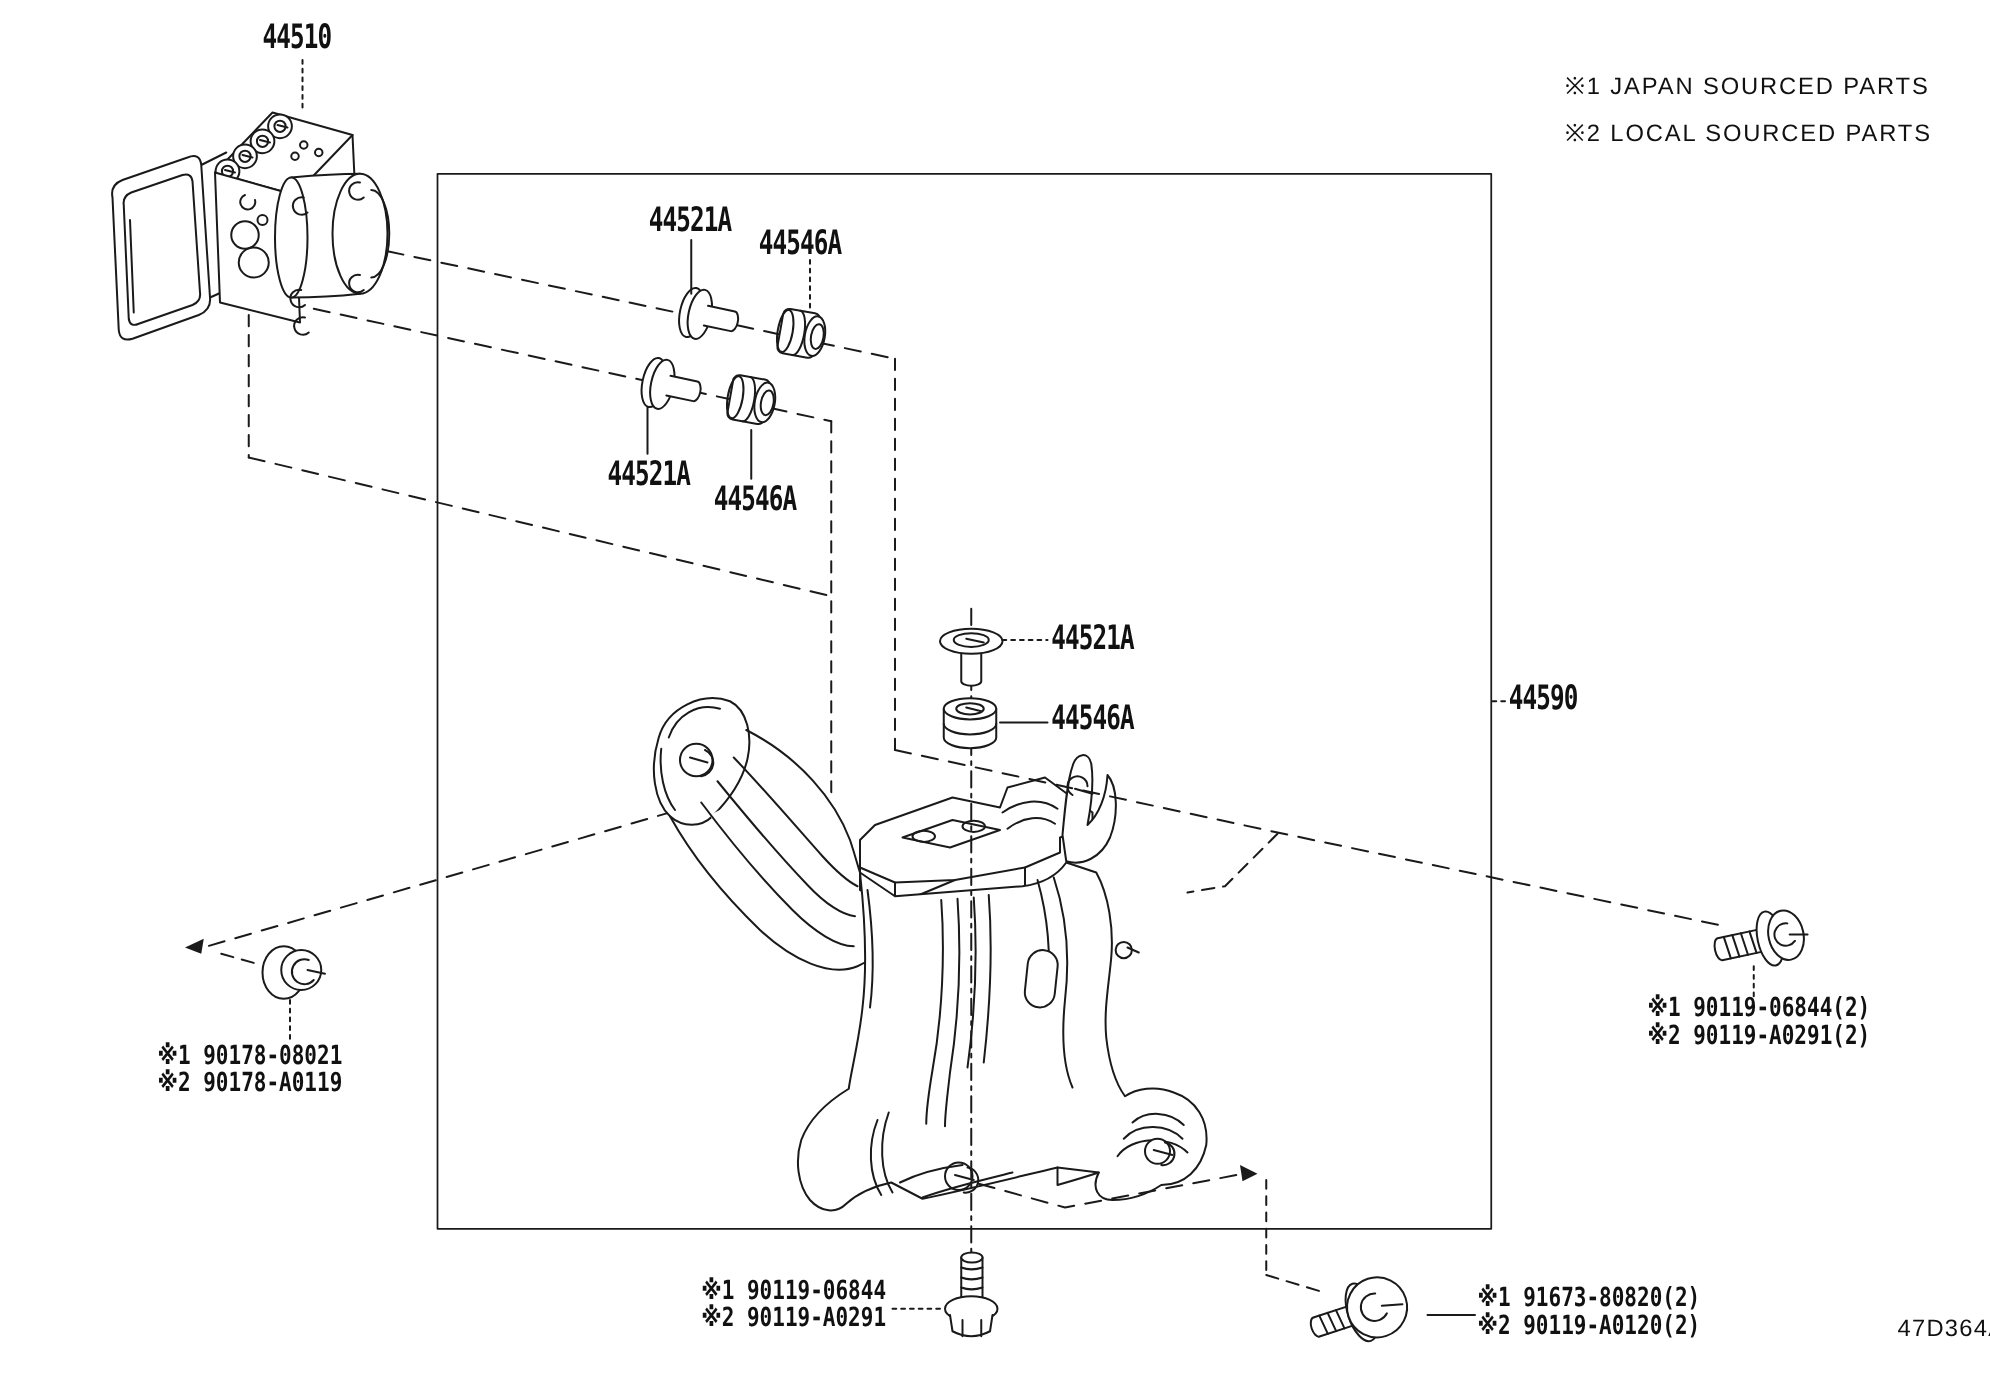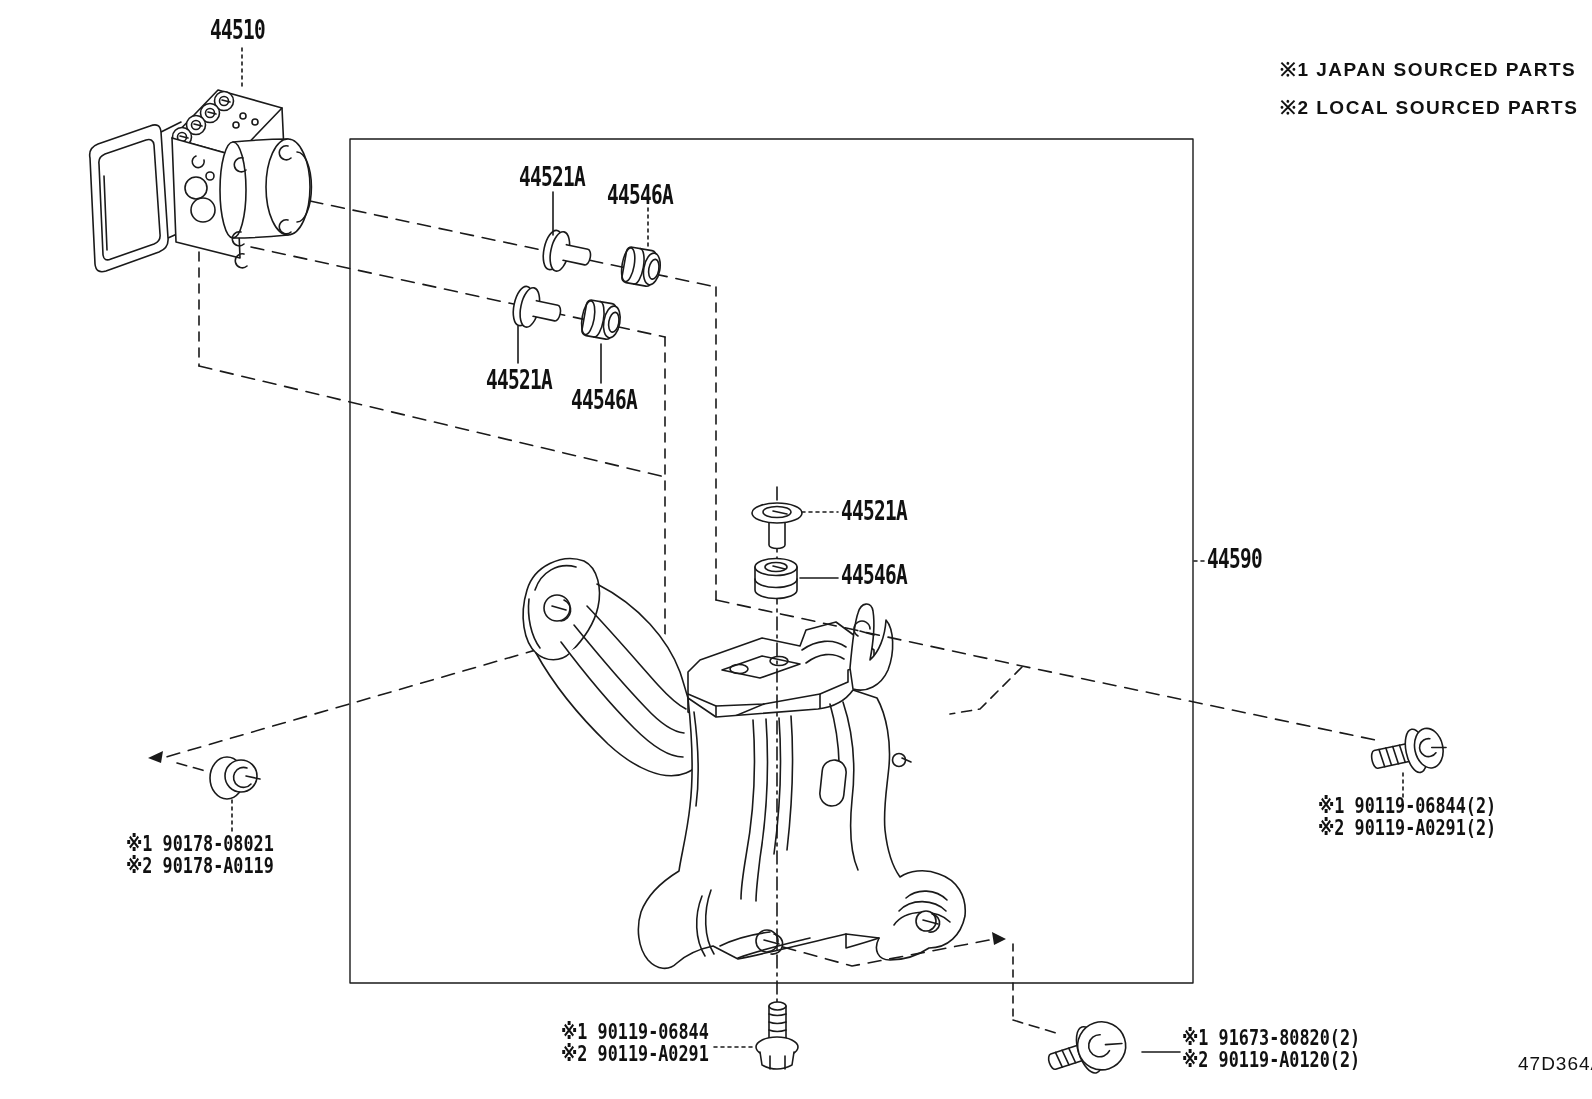--- a/index.html
+++ b/index.html
@@ -7,21 +7,21 @@
          font-family:"Liberation Sans",sans-serif;color:#1a1a1a;}
   .stage svg{position:absolute;left:0;top:0;}
   .lbl{position:absolute;white-space:pre;color:#111;}
   .part-label{font-family:"DejaVu Sans Mono","DejaVu Sans",monospace;
               font-weight:700;font-size:27px;letter-spacing:-1px;
               transform:scale(0.72,1);transform-origin:left top;line-height:1;}
   .ref-label{font-family:"DejaVu Sans Mono","DejaVu Sans",monospace;
              font-weight:700;font-size:21px;letter-spacing:0px;line-height:22px;
              transform:scale(0.80,1);transform-origin:left top;}
   .legend{font-family:"Liberation Sans",sans-serif;font-size:19px;line-height:21px;
-          letter-spacing:1.5px;font-weight:700;margin-left:28px;}
+          letter-spacing:1.5px;font-weight:400;}
   .fig-code{font-family:"Liberation Sans",sans-serif;font-size:19px;letter-spacing:1px;margin-left:36px;}
 </style>
 </head>
 <body>
 
 <div class="stage">
 
 <svg width="1592" height="1099" viewBox="0 0 1592 1099">
   <g stroke="#1a1a1a" fill="none" stroke-width="1.6" stroke-linecap="round" stroke-linejoin="round">
 

